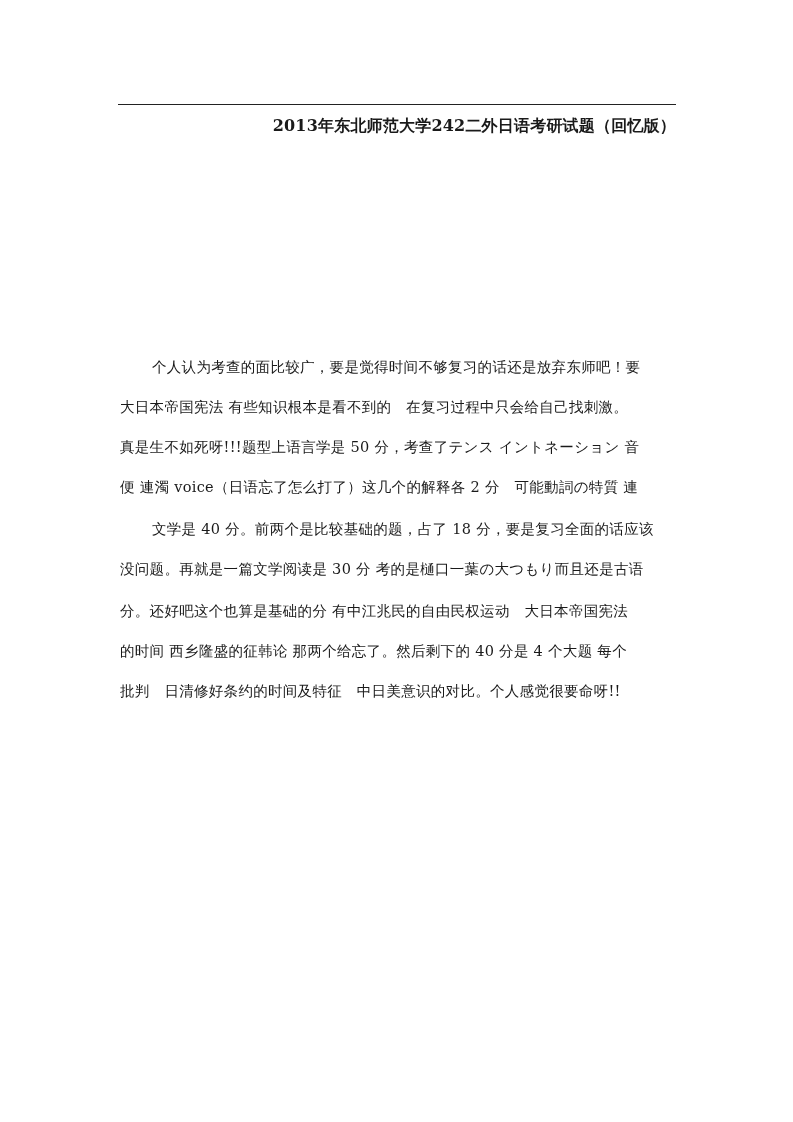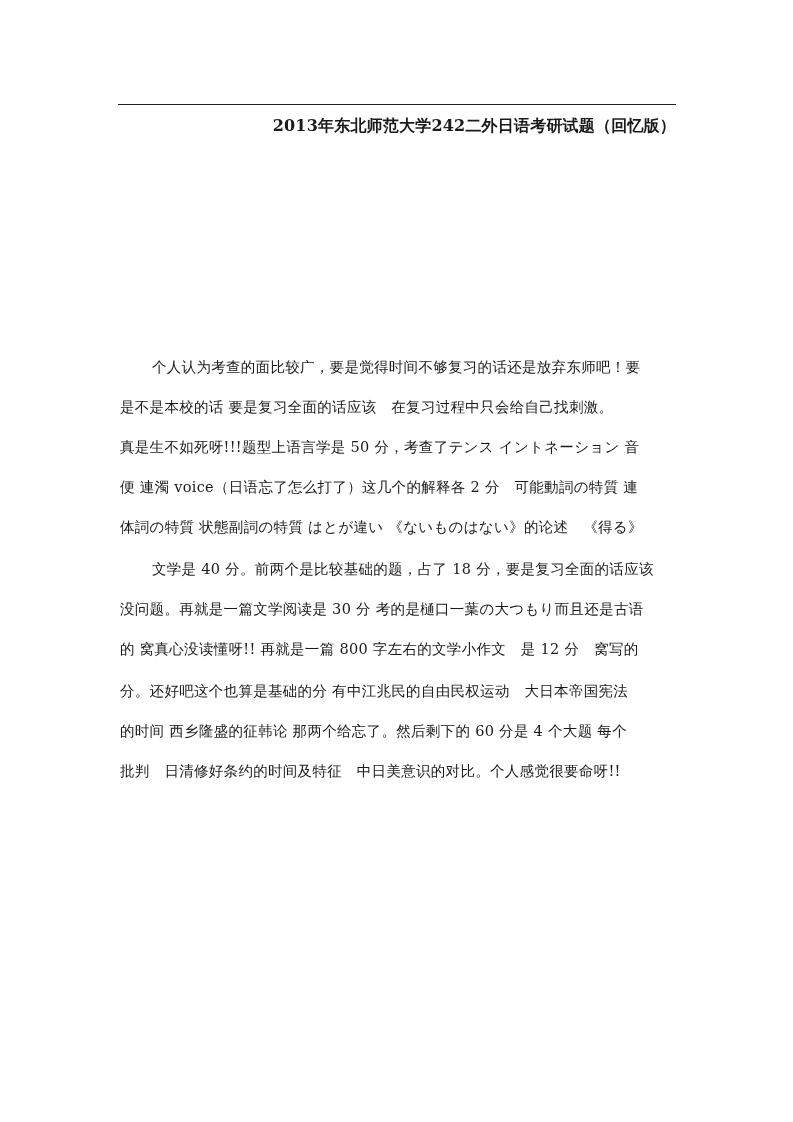--- a/index.html
+++ b/index.html
@@ -30,30 +30,28 @@
   </style>
 </head>
 <body>
 
 <div class="rule"></div>
 <div class="title">2013年东北师范大学242二外日语考研试题（回忆版）</div>
 
 <div class="body">
   <div>
     <div class="line indent">个人认为考查的面比较广，要是觉得时间不够复习的话还是放弃东师吧！要</div>
-    <div class="line">是不是本校的话 要是复习全面的话应该　在复习过程中只会给自己找刺激。</div>
+    <div class="line">大日本帝国宪法 有些知识根本是看不到的　在复习过程中只会给自己找刺激。</div>
     <div class="line">真是生不如死呀!!!题型上语言学是 50 分，考查了テンス イントネーション 音</div>
     <div class="line">便 連濁 voice（日语忘了怎么打了）这几个的解释各 2 分　可能動詞の特質 連</div>
-    <div class="line">体詞の特質 状態副詞の特質 はとが違い 《ないものはない》的论述　《得る》</div>
   </div>
   <div class="gap"></div>
   <div>
     <div class="line indent">文学是 40 分。前两个是比较基础的题，占了 18 分，要是复习全面的话应该</div>
     <div class="line">没问题。再就是一篇文学阅读是 30 分 考的是樋口一葉の大つもり而且还是古语</div>
-    <div class="line">的 窝真心没读懂呀!! 再就是一篇 800 字左右的文学小作文　是 12 分　窝写的</div>
   </div>
   <div class="gap"></div>
   <div>
     <div class="line">分。还好吧这个也算是基础的分 有中江兆民的自由民权运动　大日本帝国宪法</div>
-    <div class="line">的时间 西乡隆盛的征韩论 那两个给忘了。然后剩下的 60 分是 4 个大题 每个</div>
+    <div class="line">的时间 西乡隆盛的征韩论 那两个给忘了。然后剩下的 40 分是 4 个大题 每个</div>
     <div class="line">批判　日清修好条约的时间及特征　中日美意识的对比。个人感觉很要命呀!!</div>
   </div>
 </div>
 
 </body></html>

